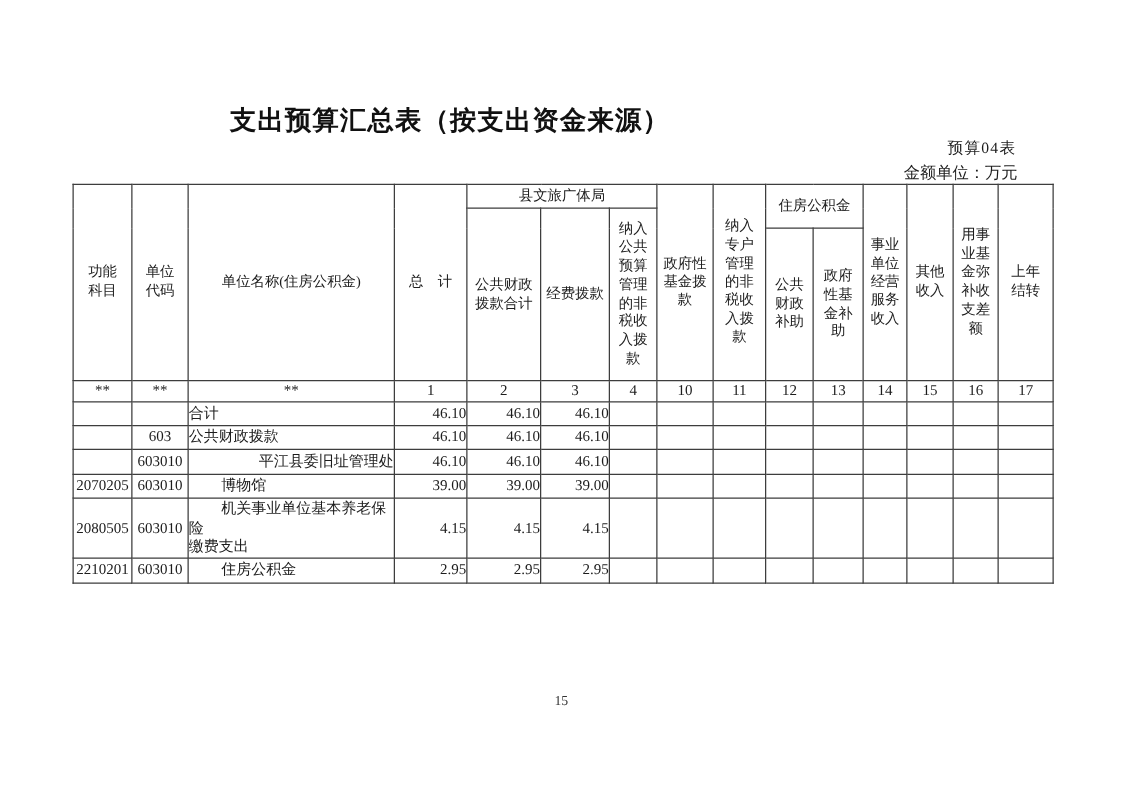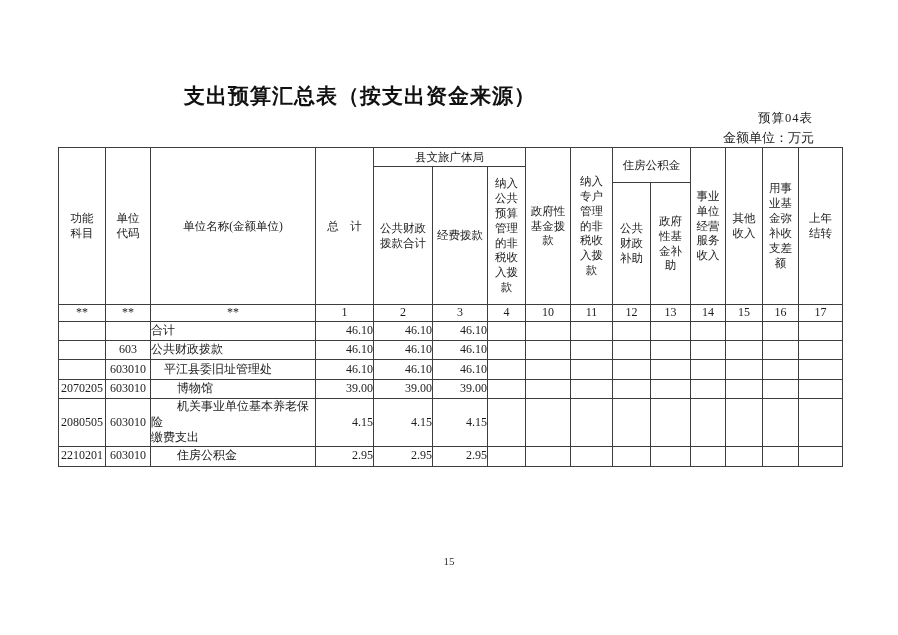--- a/index.html
+++ b/index.html
@@ -38,21 +38,21 @@
   tr.rn{height:17px;}
   tr.dr{height:19px;}
   tr.dr2{height:20px;}
   tr.tall{height:30px;}
   td.c{text-align:center;}
   td.v{text-align:right;padding-right:8px;}
   td.name{
     text-align:left;padding-left:4px;white-space:pre-line;
     vertical-align:middle;
   }
-  td.name.ind1{text-indent:13px;}
+  td.name.ind1{text-indent:13px;text-align:right;}
   td.name.ind2{text-indent:26px;}
   .page-num{
     position:absolute;top:555px;left:0;width:898px;text-align:center;
     font-size:11px;color:#333;
   }
 </style>
 </head>
 <body>
 
 <div class="page">
@@ -79,21 +79,21 @@
         <col style="width:36px">
         <col style="width:44px">
     </colgroup>
 
     <tbody>
         <tr class="h1">
       <th rowspan="3">功能
 科目</th>
       <th rowspan="3">单位
 代码</th>
-      <th rowspan="3">单位名称(金额单位)</th>
+      <th rowspan="3">单位名称(住房公积金)</th>
       <th rowspan="3">总　计</th>
       <th colspan="3">县文旅广体局</th>
       <th rowspan="3">政府性
 基金拨
 款</th>
       <th rowspan="3">纳入
 专户
 管理
 的非
 税收

